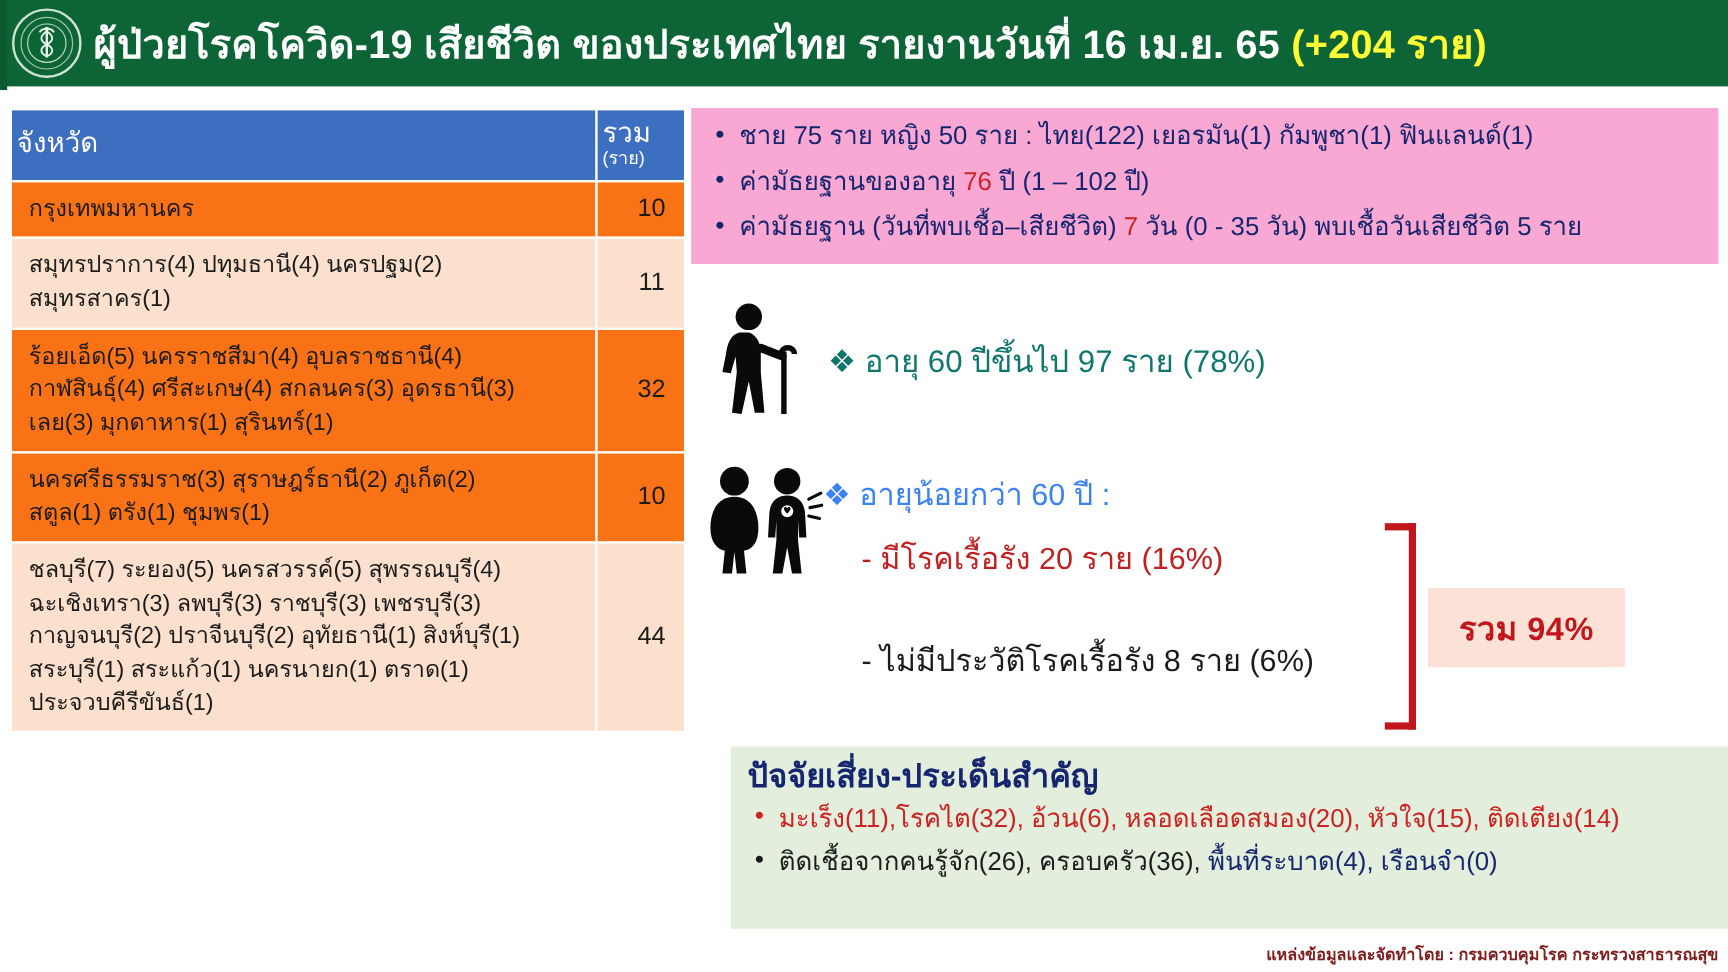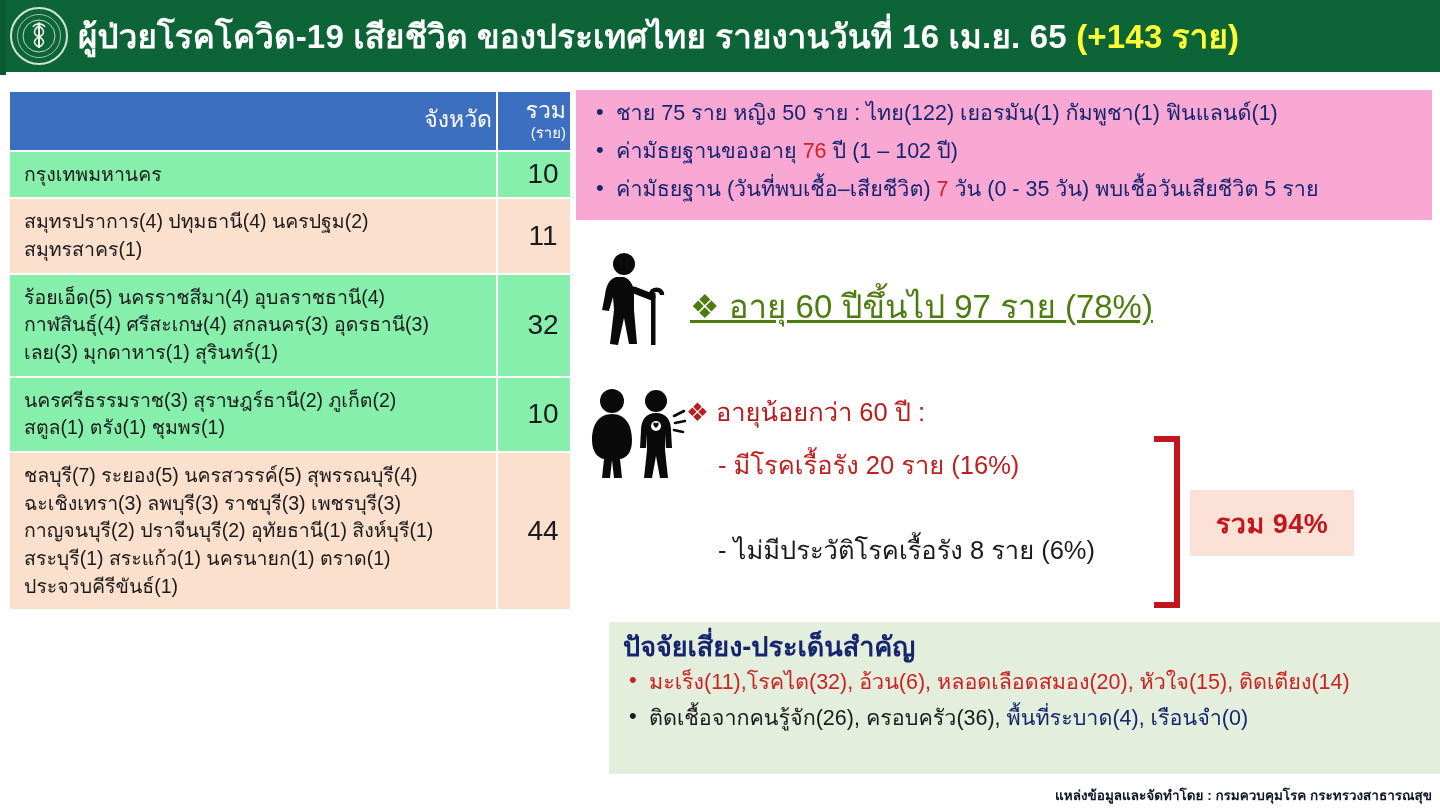--- a/index.html
+++ b/index.html
@@ -64,47 +64,47 @@
   table.province-table {
     width: 562px;
     border-collapse: separate;
     border-spacing: 2px 2px;
     table-layout: fixed;
   }
   table.province-table th {
     background: #3c6fbf;
     color: #ffffff;
     font-weight: normal;
-    text-align: right;
+    text-align: left;
     vertical-align: middle;
     padding: 6px 4px 8px 4px;
     font-size: 23px;
     line-height: 1.12;
   }
   table.province-table th .sub {
     display: block;
     font-size: 15px;
     margin-top: 1px;
   }
   table.province-table td.prov {
     font-size: 19.5px;
     color: #1b1b1b;
     padding: 9px 6px 9px 14px;
     line-height: 1.42;
     vertical-align: middle;
   }
   table.province-table td.total {
-    font-size: 28px;
+    font-size: 21px;
     color: #1b1b1b;
     text-align: center;
     vertical-align: middle;
     width: 72px;
     padding-left: 18px;
   }
-  tr.r-odd td { background: #86efac; }
+  tr.r-odd td { background: #f97316; }
   tr.r-even td { background: #fbe0cd; }
   col.c-prov { width: 486px; }
   col.c-total { width: 72px; }
 
   
   .right-col {
     position: absolute;
     left: 576px; top: 90px;
     width: 856px;
     height: 712px;
@@ -145,30 +145,29 @@
     position: absolute; left: 20px; top: 12px;
     width: 78px; height: 96px;
   }
   .icon-pair {
     position: absolute; left: 10px; top: 148px;
     width: 100px; height: 92px;
   }
   .age-line1 {
     position: absolute;
     left: 114px; top: 40px;
-    font-size: 33px;
-    color: #4d7c0f;
-    white-space: nowrap;
-    text-decoration: underline;
+    font-size: 26px;
+    color: #0f766e;
+    white-space: nowrap;
   }
   .age-line2 {
     position: absolute;
     left: 110px; top: 152px;
     font-size: 25.5px;
-    color: #b91c1c;
+    color: #3b82f6;
     white-space: nowrap;
   }
   .age-line3 {
     position: absolute;
     left: 142px; top: 205px;
     font-size: 25.5px;
     color: #c02020;
     white-space: nowrap;
   }
   .age-line4 {
@@ -237,21 +236,21 @@
     position: absolute; left: 6px; top: -3px;
     font-size: 22px; color: #1b1b1b;
   }
   .risk-box li .blue-part { color: #16266e; }
 
   
   .footer {
     position: absolute;
     right: 8px; bottom: 4px;
     font-size: 13.5px;
-    color: #0f172a;
+    color: #7f1d1d;
     font-weight: bold;
     white-space: nowrap;
   }
 
   .edge-top { position:absolute; left:0; top:0; width:1440px; height:3px; background:#cfe3d4; }
 </style>
 </head>
 <body>
 
 <div id="page">
@@ -265,21 +264,21 @@
       <svg width="34" height="34" viewBox="0 0 34 34" aria-hidden="true">
         <circle cx="17" cy="17" r="16" fill="none" stroke="#bcd9c4" stroke-width="1"></circle>
         <path d="M17 5 L17 29" stroke="#e8f2ea" stroke-width="2"></path>
         <path d="M17 7 C11 11, 11 15, 17 18 C23 21, 23 25, 17 28" fill="none" stroke="#e8f2ea" stroke-width="1.6"></path>
         <path d="M17 7 C23 11, 23 15, 17 18 C11 21, 11 25, 17 28" fill="none" stroke="#e8f2ea" stroke-width="1.6"></path>
         <path d="M11 8 C13 4, 21 4, 23 8" fill="none" stroke="#e8f2ea" stroke-width="1.6"></path>
         <circle cx="17" cy="5" r="1.8" fill="#e8f2ea"></circle>
       </svg>
     </div>
     <div class="header-title">
-      <span>ผู้ป่วยโรคโควิด-19 เสียชีวิต ของประเทศไทย รายงานวันที่ 16 เม.ย. 65 </span><span class="highlight">(+143 ราย)</span>
+      <span>ผู้ป่วยโรคโควิด-19 เสียชีวิต ของประเทศไทย รายงานวันที่ 16 เม.ย. 65 </span><span class="highlight">(+204 ราย)</span>
     </div>
   </div>
 
   <div class="table-wrap">
     <table class="province-table">
       <colgroup>
           <col class="c-prov">
           <col class="c-total">
         </colgroup>
       <thead>

